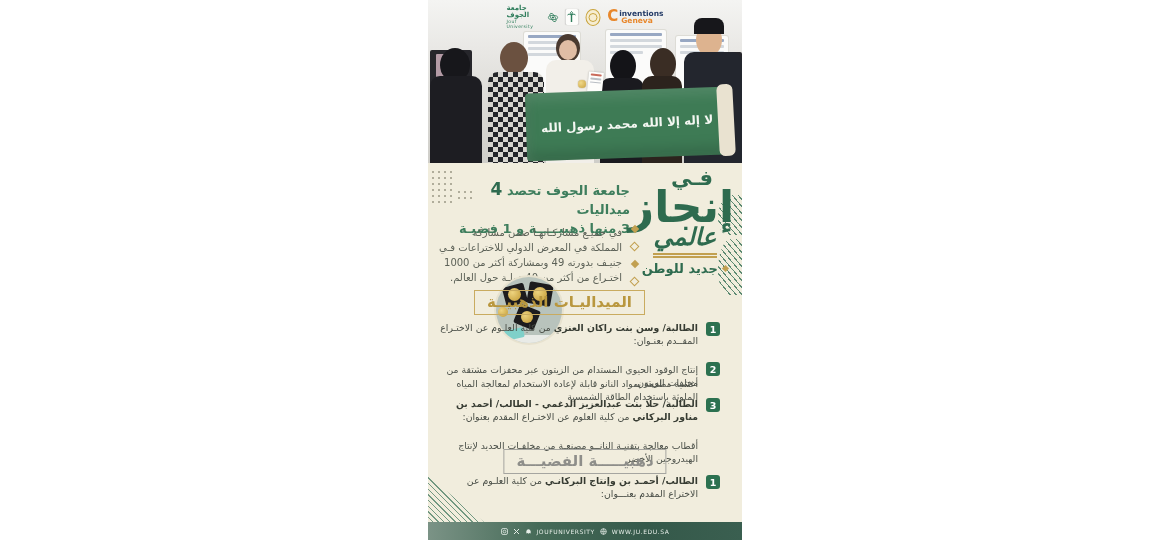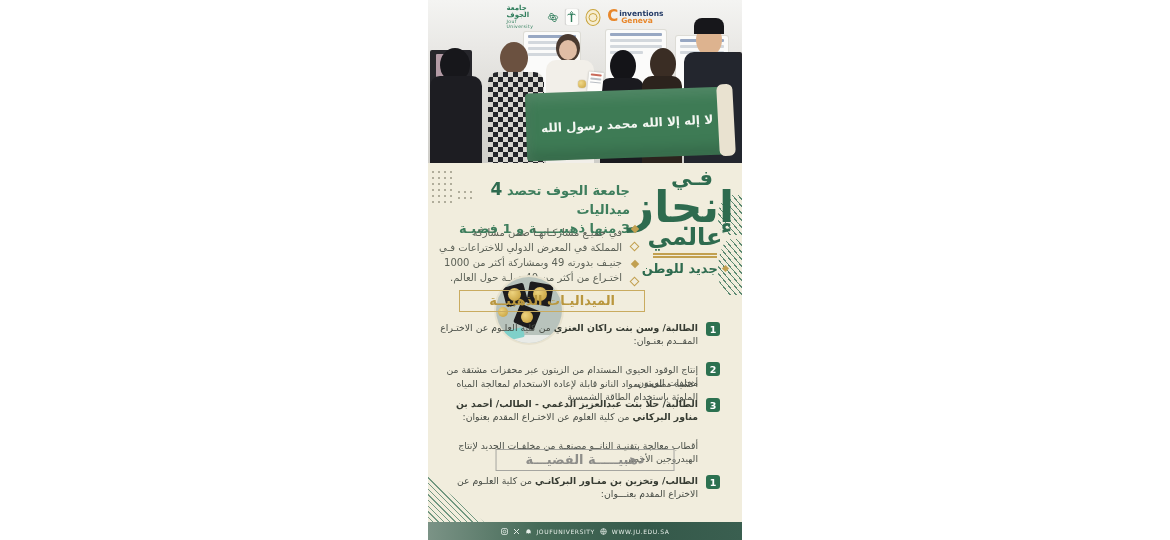--- a/index.html
+++ b/index.html
@@ -56,40 +56,40 @@
         background:repeating-linear-gradient(45deg,transparent 0 3px,#5c8a72 3px 4px);
         clip-path:polygon(0 0,100% 100%,0 100%);opacity:.85;}
 
   .headline{position:absolute;top:17px;right:112px;left:15px;color:#3e7e5d;font-weight:bold;
             font-size:13px;line-height:19px;text-align:right;}
   .headline .big{font-size:17px;color:#2e6b4f;}
 
   .callig{position:absolute;top:3px;right:8px;width:98px;text-align:center;color:#2e6b4f;font-weight:bold;}
   .callig .w1{font-size:21px;line-height:24px;display:block;padding-left:14px;}
   .callig .w2{font-size:44px;line-height:33px;display:block;}
-  .callig .w3{font-size:24px;line-height:28px;display:block;}
+  .callig .w3{font-size:24px;line-height:28px;display:block;font-style:italic;}
   .callig .gold-line{display:block;width:64px;height:1.5px;background:#c2a050;margin:2px auto 1px;
             box-shadow:0 3px 0 #c2a050;}
   .callig .w4{font-size:13px;line-height:16px;display:inline-block;margin-top:5px;}
   .dia{display:inline-block;width:6px;height:6px;background:#c2a050;transform:rotate(45deg);}
   .dia.o{background:transparent;border:1.5px solid #c2a050;width:5px;height:5px;}
   .dia-col{position:absolute;top:63px;right:104px;display:flex;flex-direction:column;gap:11px;align-items:center;}
 
   .intro{position:absolute;top:62px;right:120px;left:10px;margin:0;color:#5c6157;font-size:10px;
          line-height:15px;text-align:right;}
 
   .medal-photo{position:absolute;top:114px;left:68px;width:66px;height:66px;border-radius:50%;
          overflow:hidden;background:#b8c3bc;box-shadow:0 0 0 2px #e7e2cf;}
   .mbox{position:absolute;background:#1d1c1e;border-radius:2px;}
   .mcoin{position:absolute;border-radius:50%;background:radial-gradient(circle at 35% 35%,#edd37f,#c29a34);}
   .mteal{position:absolute;left:8px;bottom:4px;width:20px;height:10px;background:#7fd0c9;border-radius:2px;
          transform:rotate(-12deg);}
   .mwhite{position:absolute;left:0;bottom:0;width:66px;height:8px;background:#e9ebe7;}
 
-  .sec-box{position:absolute;border:1px solid;padding:2px 29px 3px;font-weight:bold;font-size:13px;
+  .sec-box{position:absolute;border:1px solid;padding:2px 12px 3px;font-weight:bold;font-size:15px;
            white-space:nowrap;background:transparent;}
   .sec-gold{top:127px;right:97px;color:#b9973e;border-color:#c9ab5f;}
   .sec-silver{top:286px;left:50%;transform:translateX(-50%);color:#8e8e8a;border-color:#a5a5a0;}
 
   .item{position:absolute;left:8px;right:22px;}
   .ibadge{position:absolute;right:0;top:1px;width:14px;height:14px;background:#2c7150;border-radius:3px;
           color:#fff;font-weight:bold;font-size:9.5px;display:flex;align-items:center;justify-content:center;}
   .ibadge::before{content:"";position:absolute;left:0;top:-4px;width:4px;height:22px;background:#1c5a3e;
           border-radius:1px;z-index:-1;}
   .itext{margin-right:22px;text-align:right;}
@@ -260,21 +260,21 @@
           <p class="ihead"><b>الطالبة/ حلا بنت عبدالعزيز الدغمي - الطالب/ أحمد بن مناور البركاني</b><span> من كلية العلوم عن الاختـراع المقدم بعنوان:</span></p>
           <p class="idesc">أقطاب معالجة بتقنيـة النانــو مصنعـة من مخلفـات الحديد لإنتاج الهيدروجين الأخضر</p>
         </div>
       </div>
 
       <div class="sec-box sec-silver">ذهبيـــــة الفضيـــة</div>
 
       <div class="item" style="top:311px;">
         <span class="ibadge">1</span>
         <div class="itext">
-          <p class="ihead"><b>الطالب/ وتخزين بن منـاور البركانـي</b><span> من كلية العلـوم عن الاختراع المقدم بعنـــوان:</span></p>
+          <p class="ihead"><b>الطالب/ أحمـد بن وإنتاج البركانـي</b><span> من كلية العلـوم عن الاختراع المقدم بعنـــوان:</span></p>
         </div>
       </div>
     </div>
 
     <div class="pfooter">
       <svg class="ficon" viewBox="0 0 7 7">
         <rect x="0.5" y="0.5" width="6" height="6" rx="1.6" fill="none" stroke="#e6eee8" stroke-width="0.8"></rect>
         <circle cx="3.5" cy="3.5" r="1.4" fill="none" stroke="#e6eee8" stroke-width="0.8"></circle>
       </svg>
       <svg class="ficon" viewBox="0 0 7 7">

